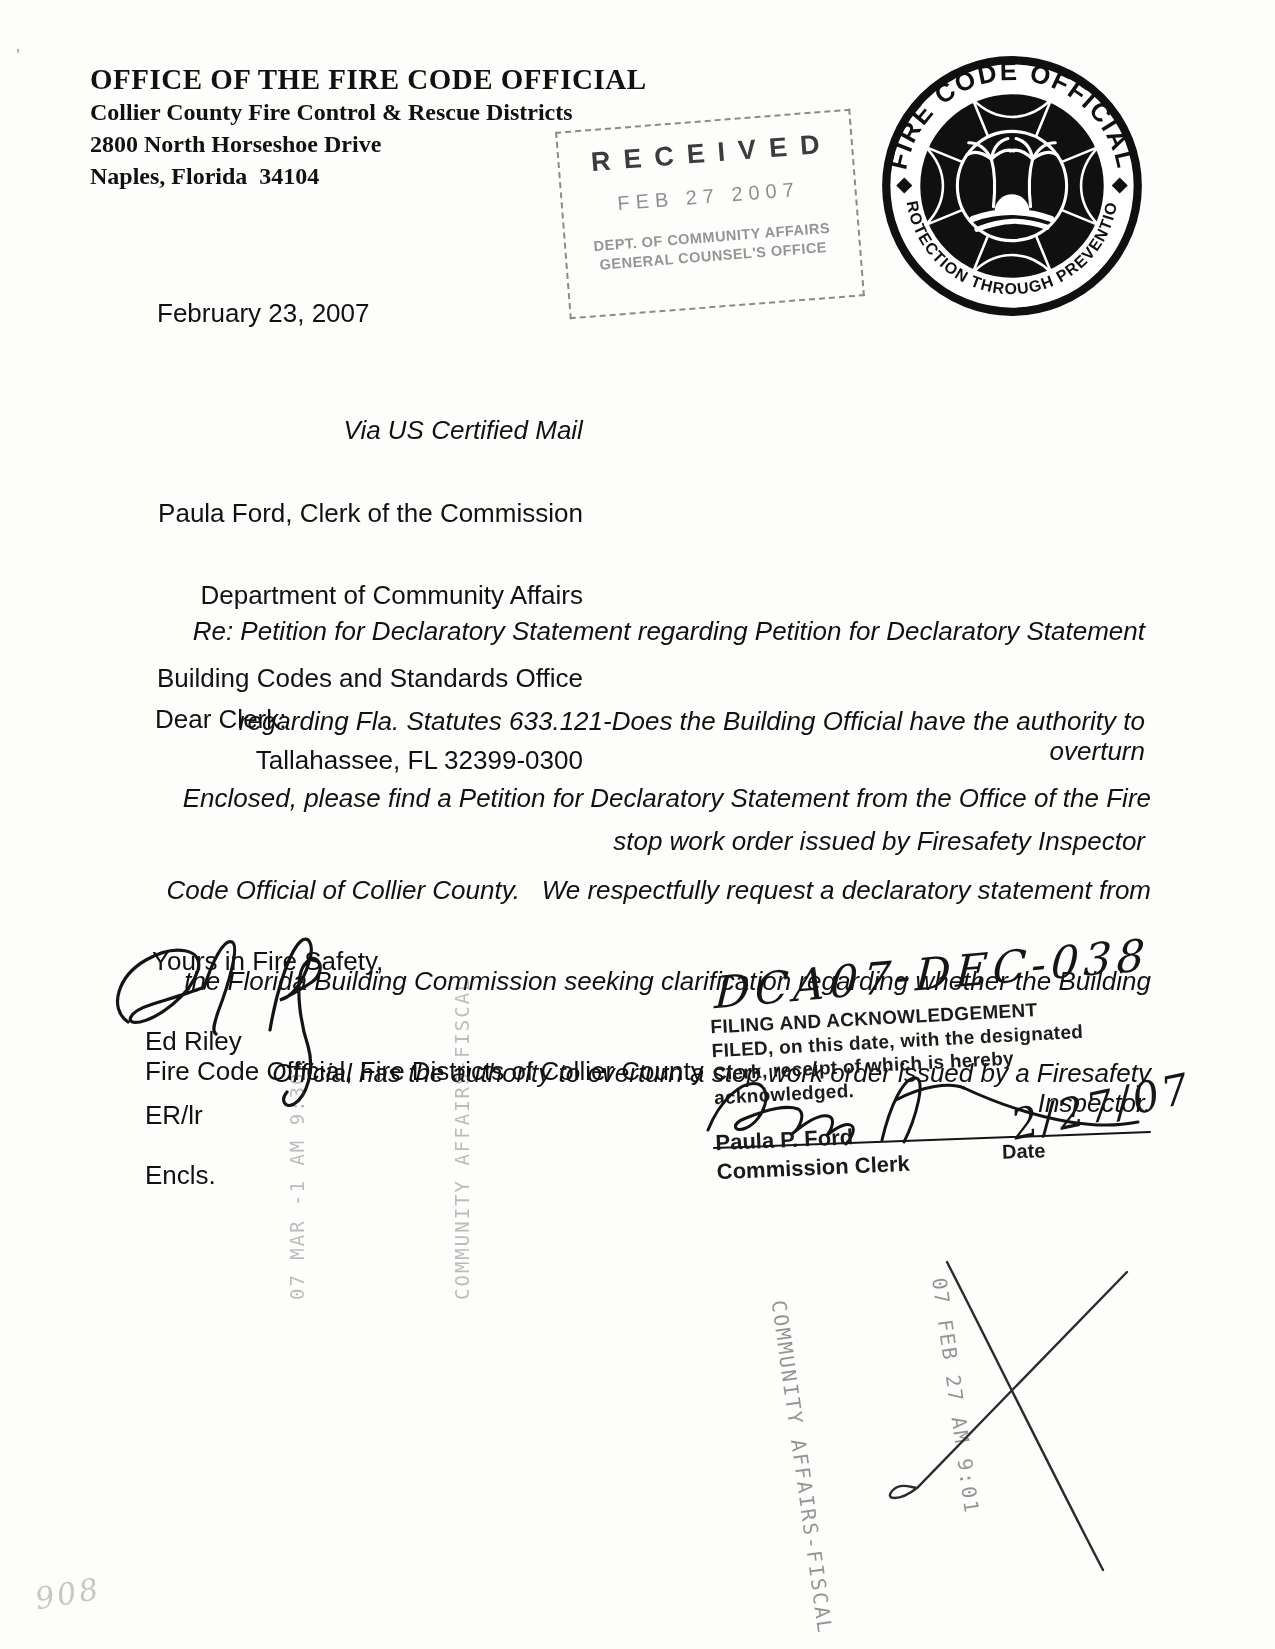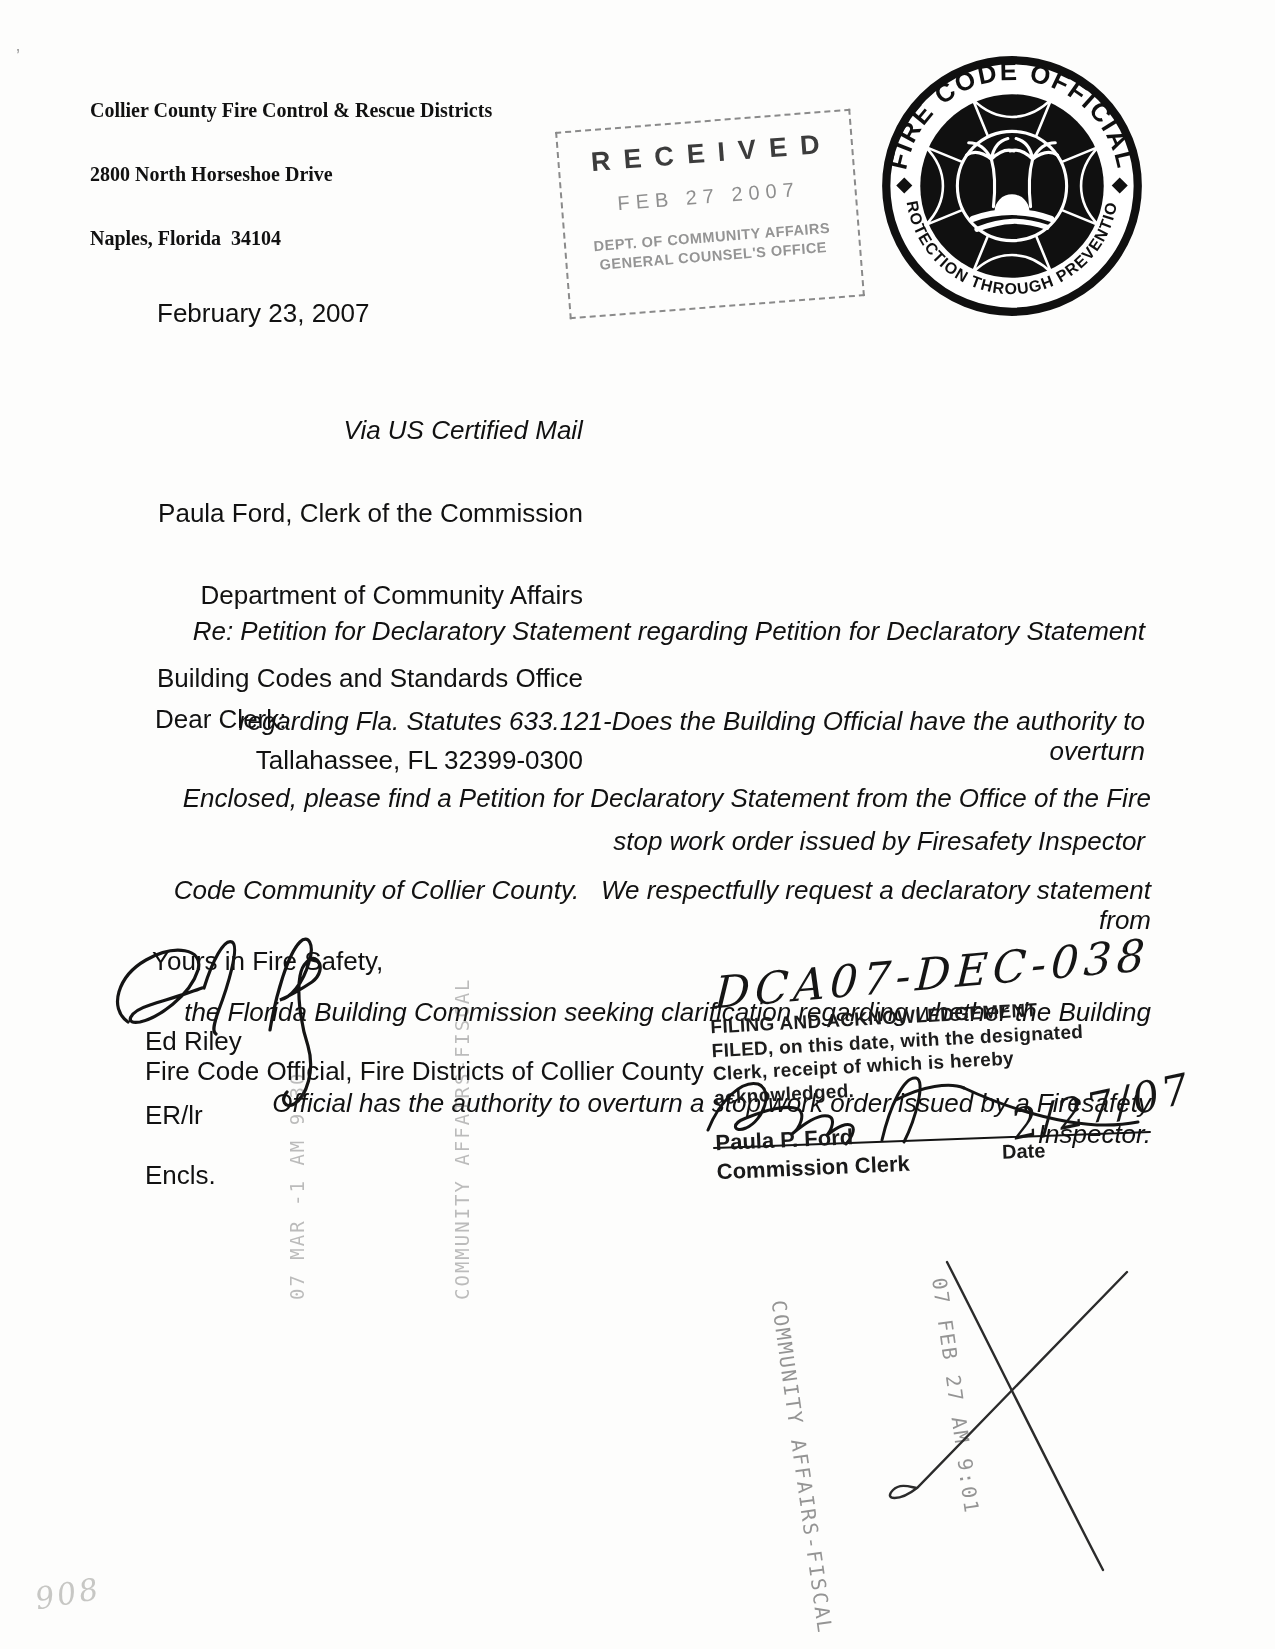--- a/index.html
+++ b/index.html
@@ -5,21 +5,21 @@
   html,body{margin:0;padding:0;background:#e8e8e8;}
   .page{
     position:relative;width:1275px;height:1649px;margin:0 auto;
     background:#fdfdfc;color:#111;overflow:hidden;
     font-family:"Liberation Sans",sans-serif;
   }
   .abs{position:absolute;}
   
   .letterhead{left:90px;top:62px;font-family:"Liberation Serif",serif;font-weight:bold;}
   .lh1{font-size:29px;letter-spacing:.5px;line-height:34px;}
-  .lh2{font-size:20px;line-height:32px;white-space:pre;margin-top:32px;}
+  .lh2{font-size:24px;line-height:32px;white-space:pre;}
   
   .received{
     left:562px;top:120px;width:292px;height:184px;
     border:2px dashed #8a8a8a;transform:rotate(-4.5deg);
     text-align:center;color:#4a4a4a;
   }
   .received .title{margin-top:16px;font-size:27px;font-weight:bold;letter-spacing:13px;color:#3c3c3c;text-indent:13px;}
   .received .rdate{margin-top:16px;font-size:20px;letter-spacing:6px;color:#8f8f8f;}
   .received .dept{margin-top:20px;font-size:14.5px;font-weight:bold;line-height:19px;color:#949494;letter-spacing:.5px;}
   
@@ -72,20 +72,21 @@
   svg{display:block;}
 </style>
 </head>
 <body>
 
 <div class="page">
 
   <div class="abs cornermark">’</div>
 
   <div class="abs letterhead">
+    <div class="lh1">OFFICE OF THE FIRE CODE OFFICIAL</div>
     <div class="lh2">Collier County Fire Control &amp; Rescue Districts</div>
     <div class="lh2">2800 North Horseshoe Drive</div>
     <div class="lh2">Naples, Florida  34104</div>
   </div>
 
   <div class="abs received">
     <div class="title">RECEIVED</div>
     <div class="rdate">FEB 27 2007</div>
     <div class="dept">
       <div>DEPT. OF COMMUNITY AFFAIRS</div>
@@ -143,21 +144,21 @@
   <div class="abs t22 it reblk">
     <div>Re: Petition for Declaratory Statement regarding Petition for Declaratory Statement</div>
     <div>regarding Fla. Statutes 633.121-Does the Building Official have the authority to overturn</div>
     <div>stop work order issued by Firesafety Inspector</div>
   </div>
 
   <div class="abs t22 salut">Dear Clerk:</div>
 
   <div class="abs t22 it bodyblk">
     <div>Enclosed, please find a Petition for Declaratory Statement from the Office of the Fire</div>
-    <div>Code Community of Collier County.   We respectfully request a declaratory statement from</div>
+    <div>Code Official of Collier County.   We respectfully request a declaratory statement from</div>
     <div>the Florida Building Commission seeking clarification regarding whether the Building</div>
     <div>Official has the authority to overturn a stop work order issued by a Firesafety Inspector.</div>
   </div>
 
   <div class="abs t22 valed">Yours in Fire Safety,</div>
 
   <div class="abs" style="left:110px;top:922px;">
     <svg width="300" height="215" viewBox="0 0 300 215" fill="none" stroke="#141414" stroke-width="3.2" stroke-linecap="round">
       <path d="M18,100 C-2,86 8,54 36,38 C64,22 94,26 88,48 C80,74 48,96 30,100 C14,103 18,90 40,83 C62,76 82,70 92,66"></path>
       <path d="M94,66 C102,40 114,16 122,20 C130,24 118,64 108,90 C104,102 102,110 106,112"></path>

